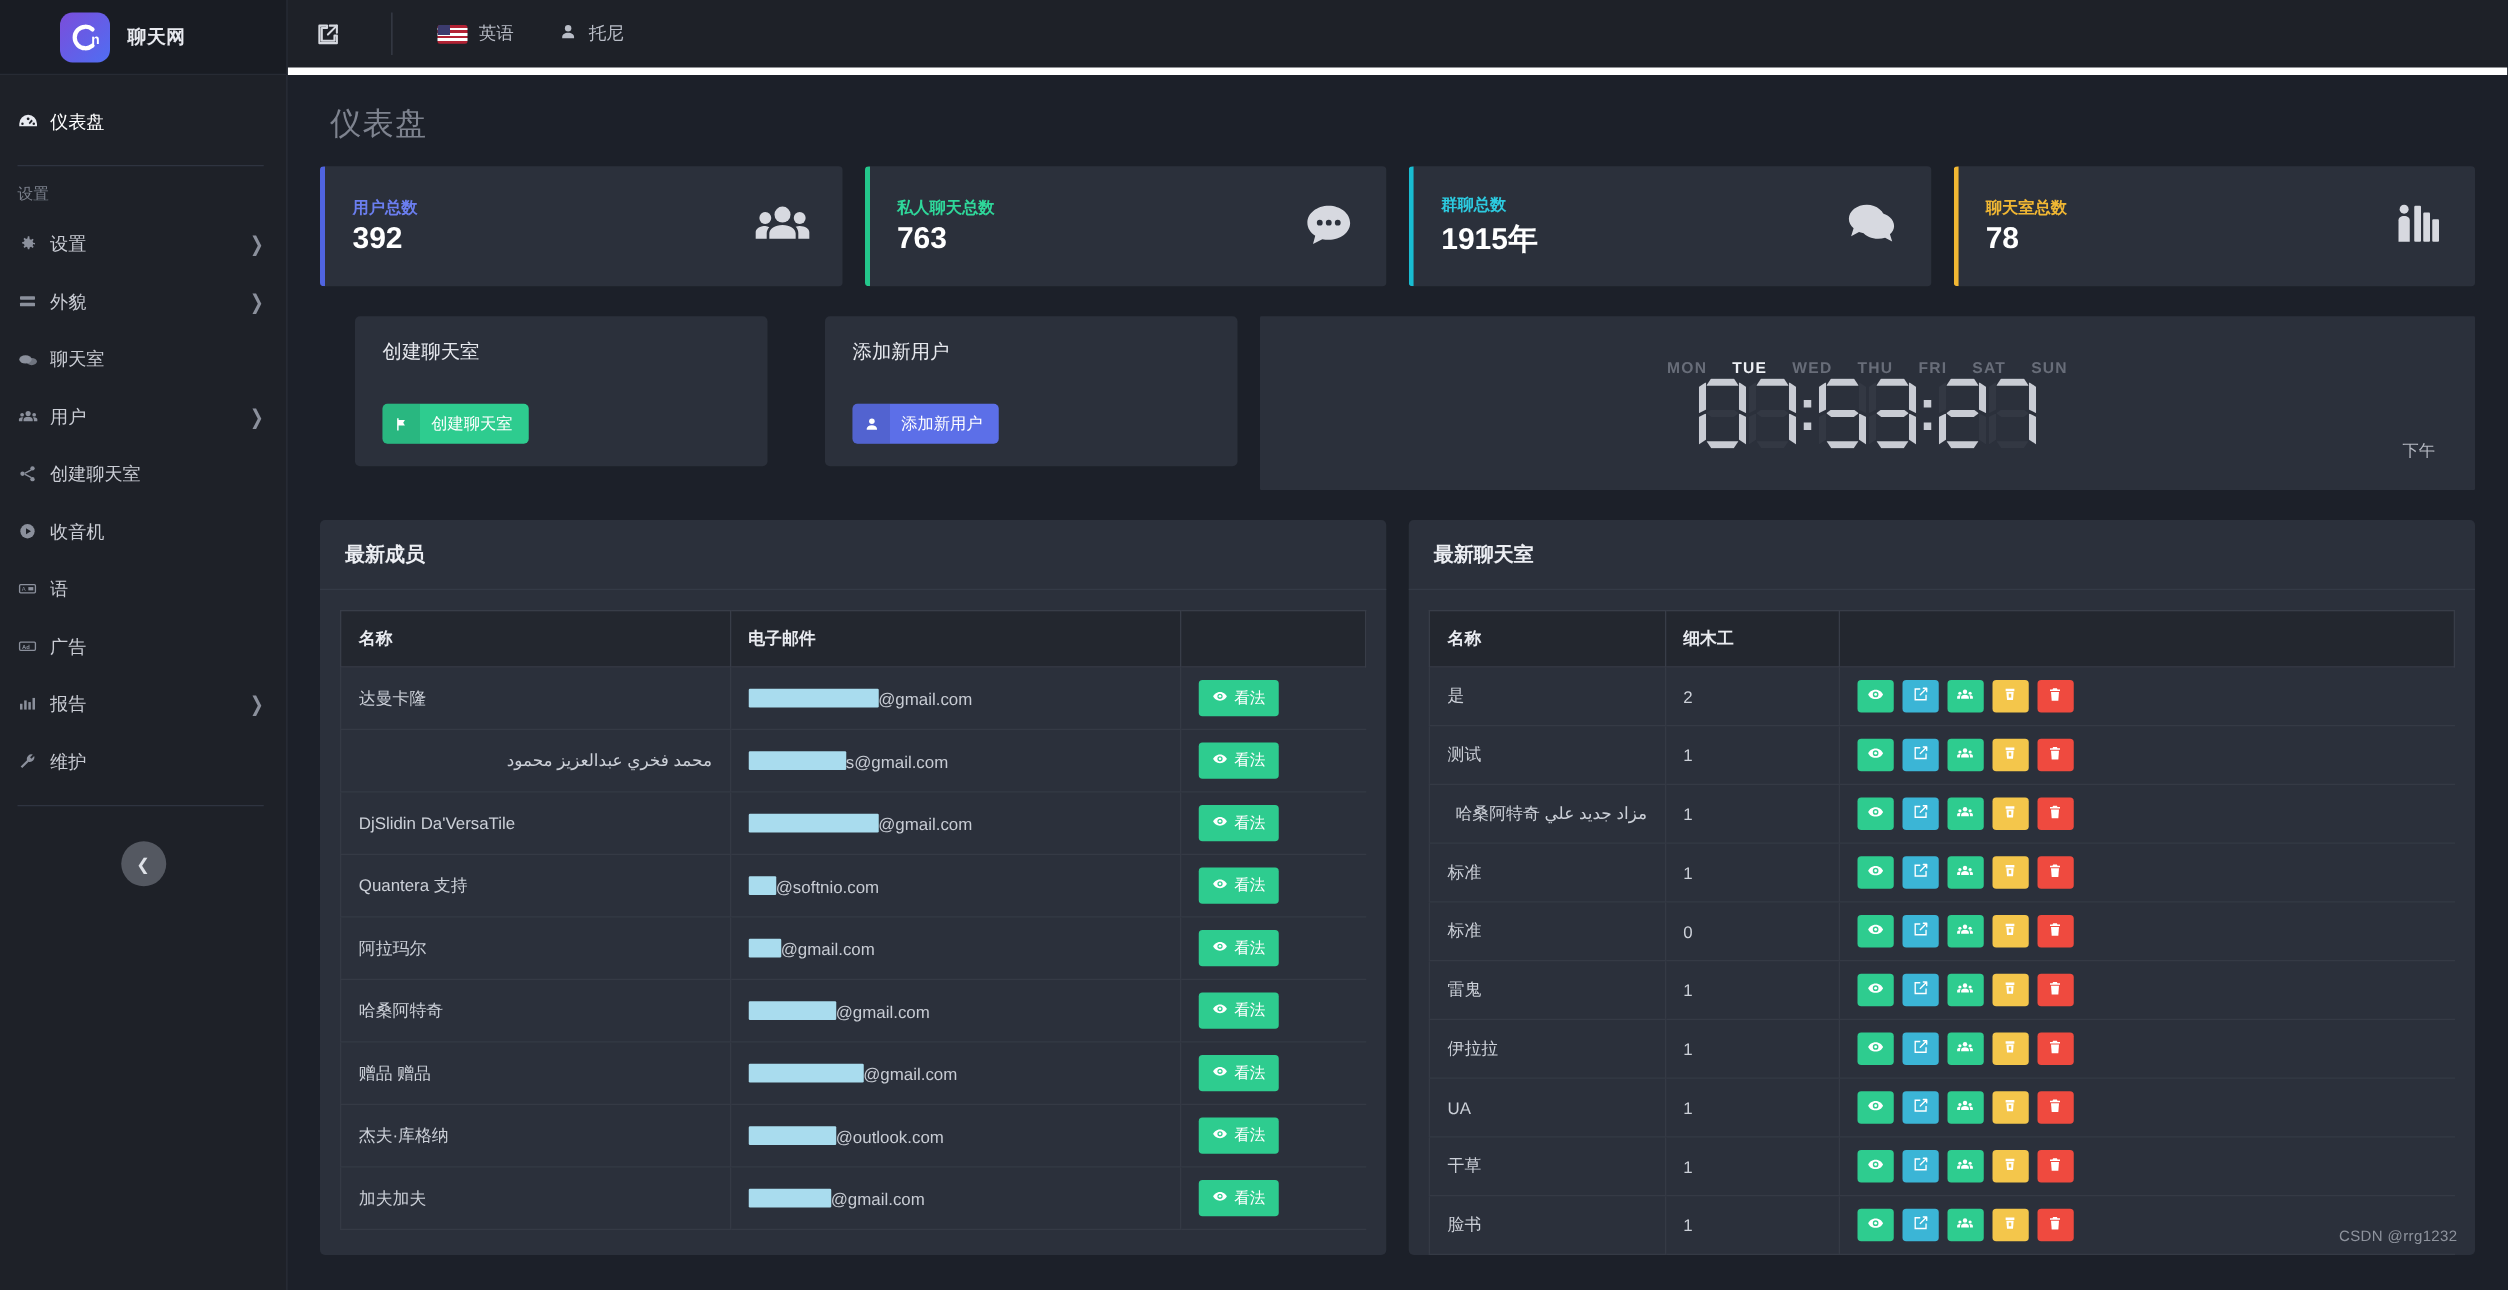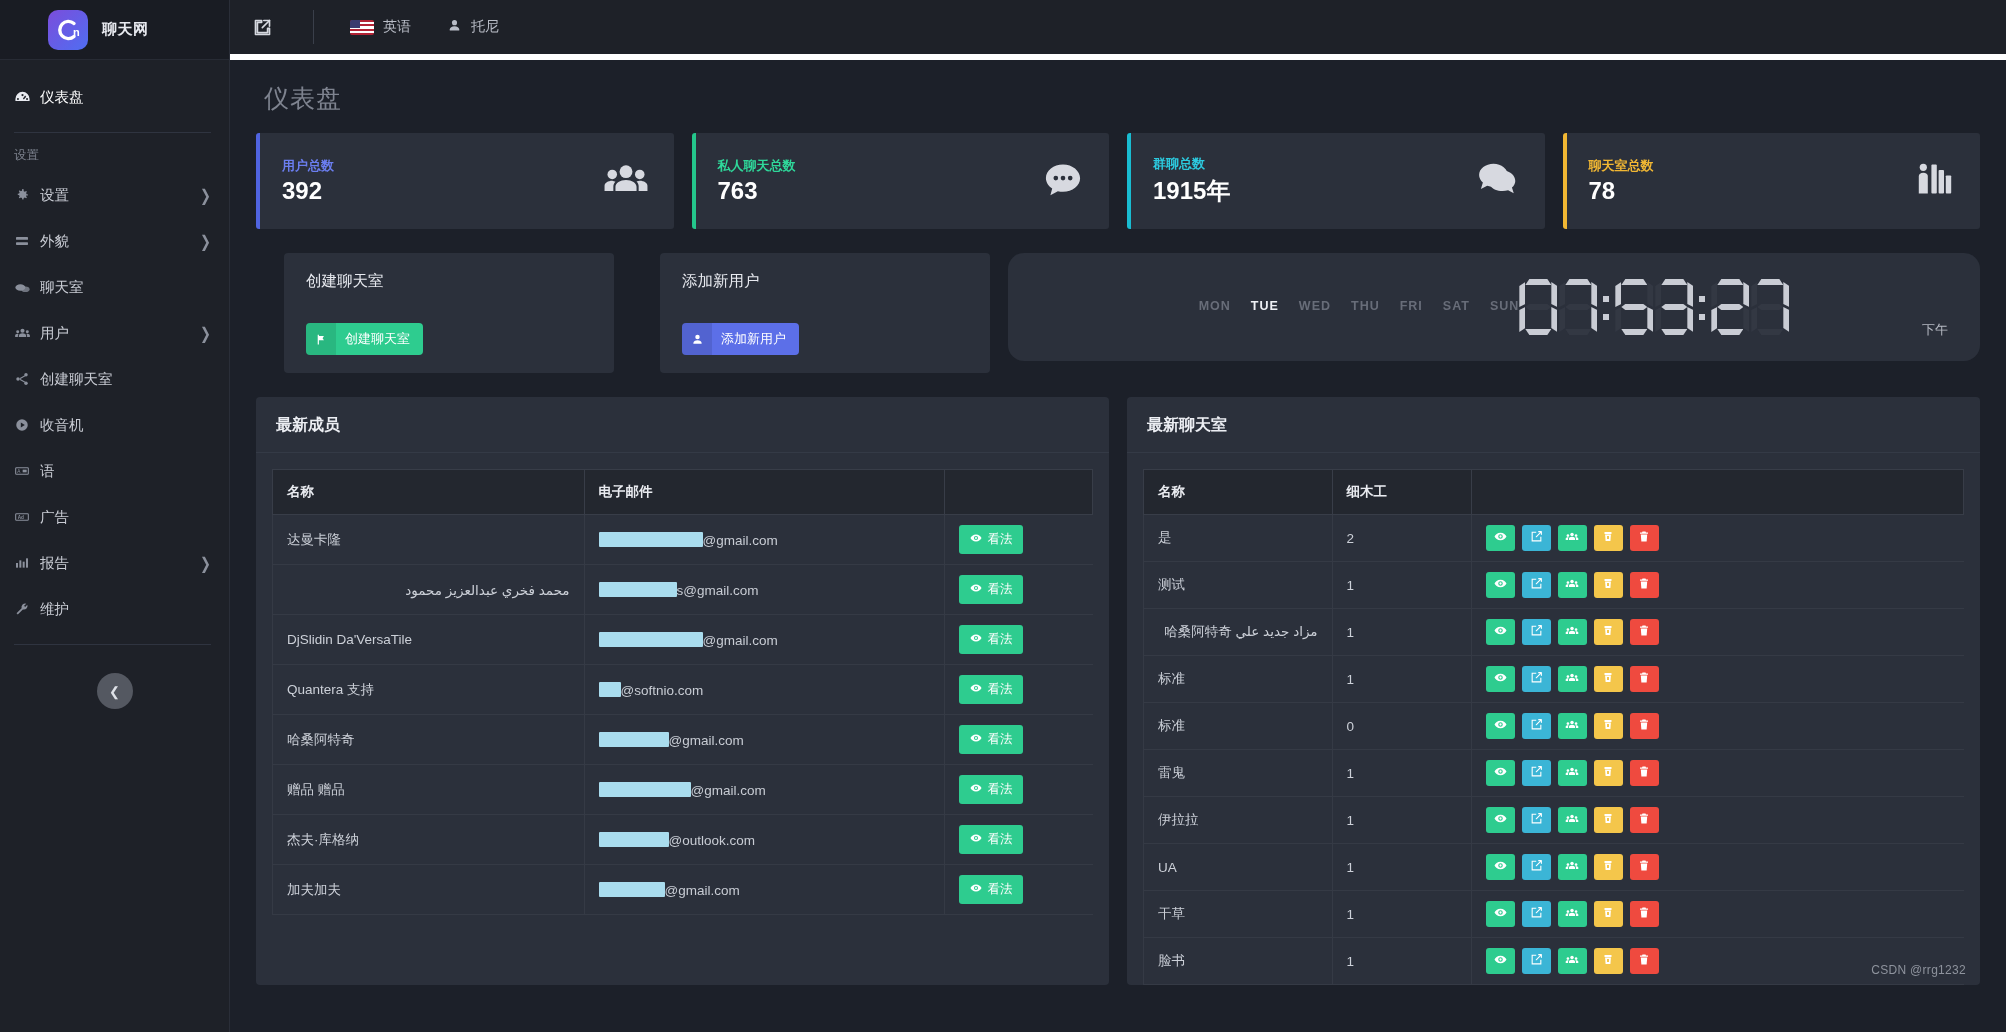--- a/index.html
+++ b/index.html
@@ -159,23 +159,23 @@
   .btn .bico {
     display: flex; align-items: center; justify-content: center;
     width: 30px; height: 32px; background: rgba(0,0,0,.10);
   }
   .btn .blabel { padding: 0 13px 0 9px; }
   .btn-green { background: #2ecc8f; }
   .btn-blue  { background: #5c6fe8; }
 
   
   .clock-card {
-    flex: 1 1 auto; background: #2b303b; border-radius: 16px;
-    height: 108px; position: relative;
-    display: flex; flex-direction: row; align-items: center;
+    flex: 1 1 auto; background: #2b303b; border-radius: 1px;
+    height: 139px; position: relative;
+    display: flex; flex-direction: column; align-items: center;
     justify-content: center;
   }
   .days {
     display: flex; gap: 20px; font-size: 12.5px;
     color: #686d79; letter-spacing: 1px; margin-bottom: 2px;
     font-weight: bold;
   }
   .days .on { color: #eef0f5; }
   .segclock { display: flex; align-items: center; gap: 2px; }
   .digit { width: 38px; height: 56px; position: relative; }
@@ -660,20 +660,31 @@
                   <td class="sep"><span class="redact" style="width: 22px;"></span><span class="email-txt">@softnio.com</span></td>
                   <td><button class="btn-view">
                       <span><svg width="12" height="12" viewBox="0 0 24 24" fill="currentColor">
                           <path d="M12 5C6.5 5 2.2 9 1 12c1.2 3 5.5 7 11 7s9.8-4 11-7c-1.2-3-5.5-7-11-7zm0 11.2A4.2 4.2 0 1 1 12 7.8a4.2 4.2 0 0 1 0 8.4z"></path>
                           <circle cx="12" cy="12" r="2.1"></circle>
                         </svg></span>
                       <span>看法</span>
                     </button></td>
                 </tr>
                 <tr>
+                  <td class="sep">阿拉玛尔</td>
+                  <td class="sep"><span class="redact" style="width: 26px;"></span><span class="email-txt">@gmail.com</span></td>
+                  <td><button class="btn-view">
+                      <span><svg width="12" height="12" viewBox="0 0 24 24" fill="currentColor">
+                          <path d="M12 5C6.5 5 2.2 9 1 12c1.2 3 5.5 7 11 7s9.8-4 11-7c-1.2-3-5.5-7-11-7zm0 11.2A4.2 4.2 0 1 1 12 7.8a4.2 4.2 0 0 1 0 8.4z"></path>
+                          <circle cx="12" cy="12" r="2.1"></circle>
+                        </svg></span>
+                      <span>看法</span>
+                    </button></td>
+                </tr>
+                <tr>
                   <td class="sep">哈桑阿特奇</td>
                   <td class="sep"><span class="redact" style="width: 70px;"></span><span class="email-txt">@gmail.com</span></td>
                   <td><button class="btn-view">
                       <span><svg width="12" height="12" viewBox="0 0 24 24" fill="currentColor">
                           <path d="M12 5C6.5 5 2.2 9 1 12c1.2 3 5.5 7 11 7s9.8-4 11-7c-1.2-3-5.5-7-11-7zm0 11.2A4.2 4.2 0 1 1 12 7.8a4.2 4.2 0 0 1 0 8.4z"></path>
                           <circle cx="12" cy="12" r="2.1"></circle>
                         </svg></span>
                       <span>看法</span>
                     </button></td>
                 </tr>

